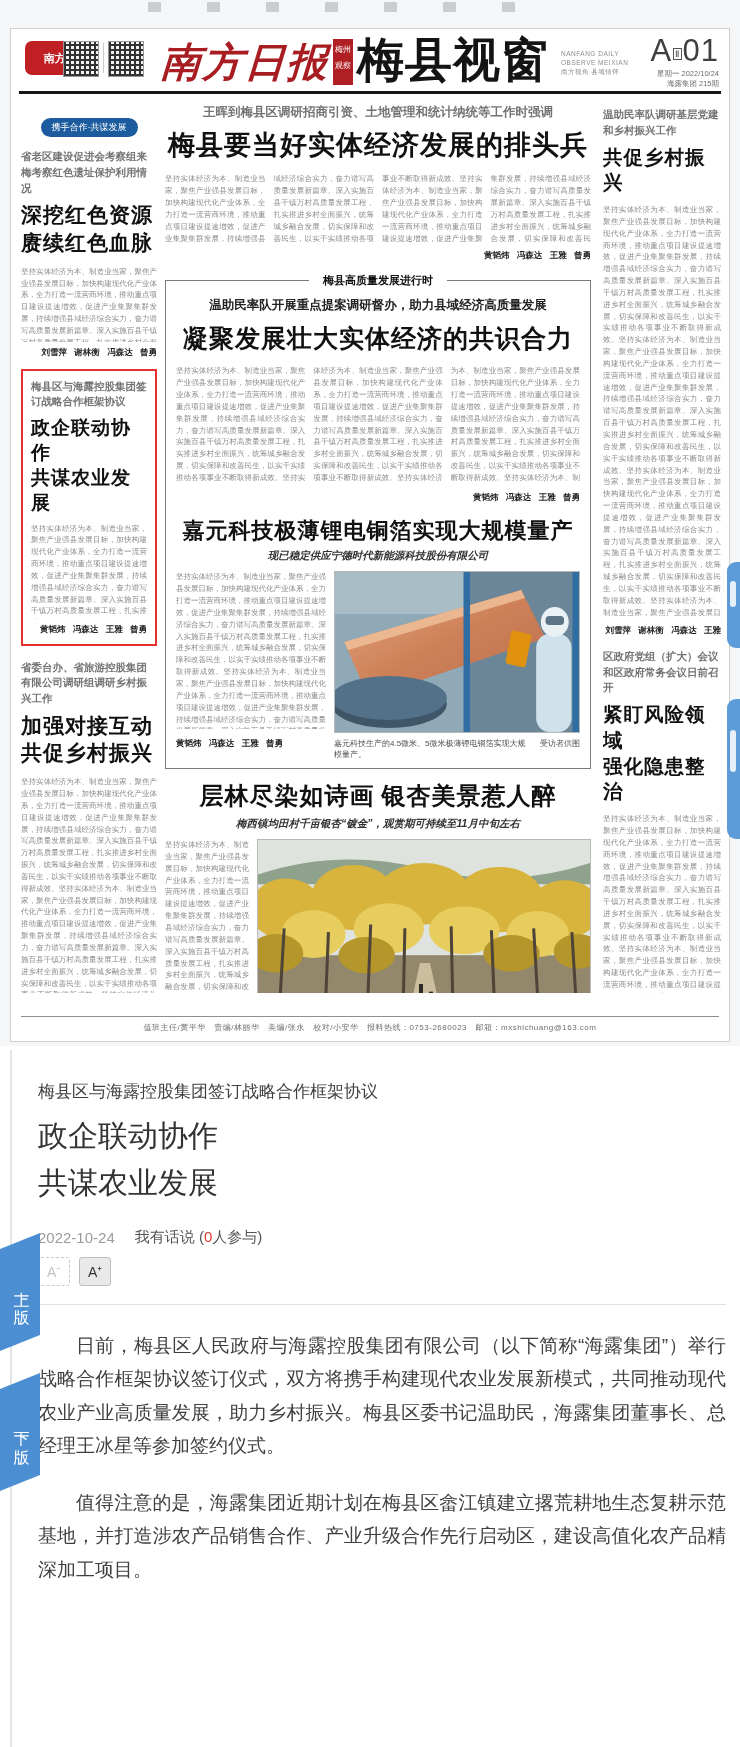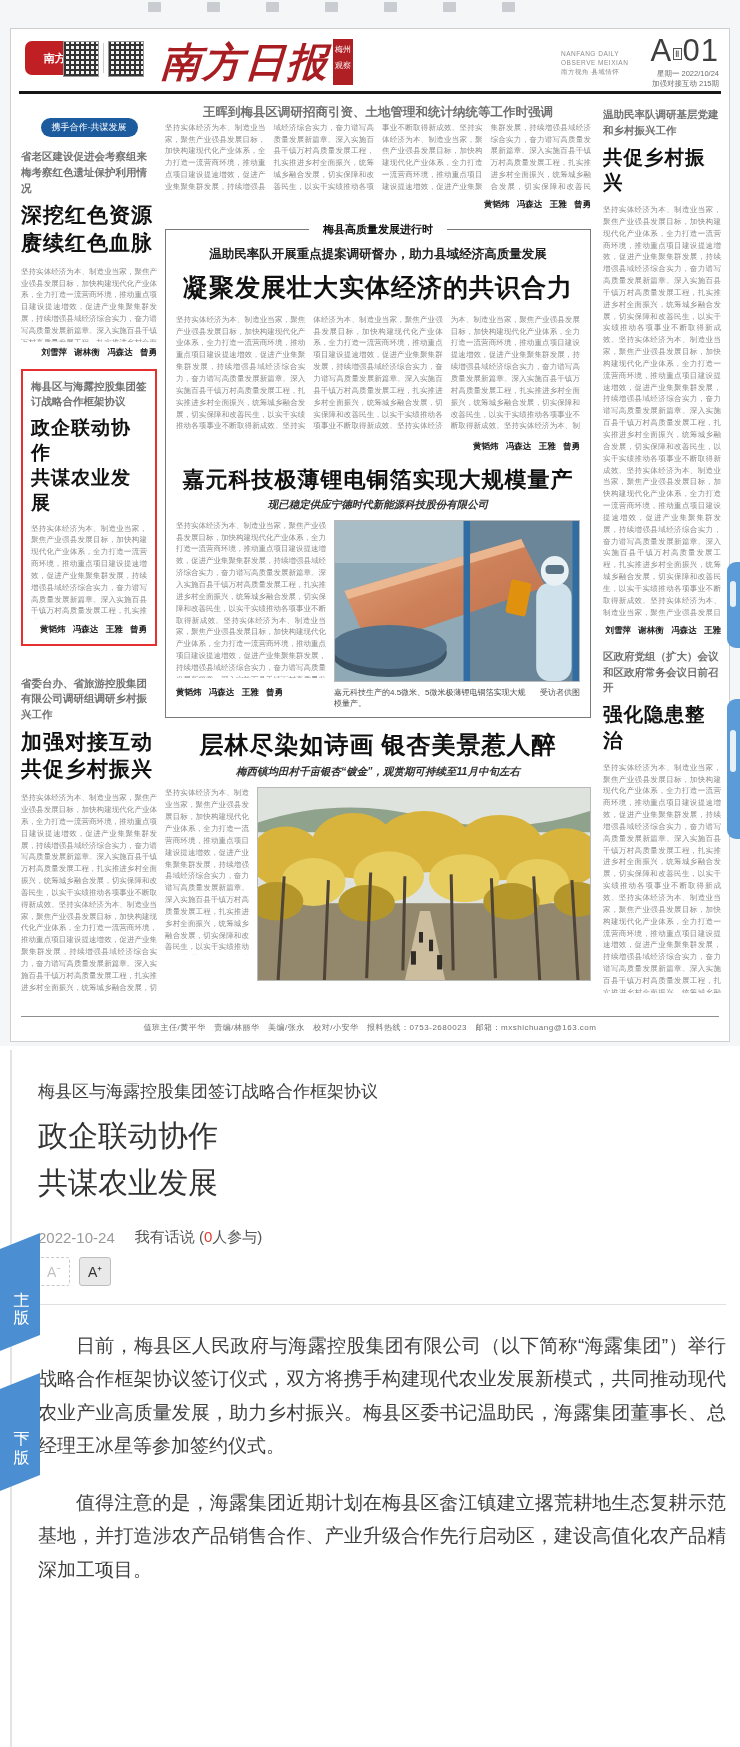--- a/index.html
+++ b/index.html
@@ -105,29 +105,30 @@
     </div>
 
     <div class="paper">
 
       <div class="app-logo">南方+</div>
       <div class="qr qr1"></div>
       <div class="qr-div"></div>
       <div class="qr qr2"></div>
       <div class="paper-name">南方日报</div>
       <div class="observe-badge">梅州观察</div>
+      <div class="edition-title">梅县视窗</div>
       <div class="en-block">
         <div>NANFANG DAILY</div>
         <div>OBSERVE MEIXIAN</div>
         <div>南方视角 县域情怀</div>
       </div>
       <div class="pageno">
         <span class="pl">A</span><span class="pm">Ⅱ</span><span class="pl">01</span>
         <div class="dl">星期一 2022/10/24</div>
-        <div class="dl">加强对接互动 215期</div>
+        <div class="dl">海露集团 215期</div>
       </div>
       <div class="mh-rule"></div>
 
       <div class="col col-left">
         <div class="np-badge">携手合作·共谋发展</div>
         <div class="kick">省老区建设促进会考察组来梅考察红色遗址保护利用情况</div>
         <div class="h-serif t-side">
           <div>深挖红色资源</div>
             <div>赓续红色血脉</div>
         </div>
@@ -137,31 +138,32 @@
         <div class="redbox">
           <div class="kick">梅县区与海露控股集团签订战略合作框架协议</div>
           <div class="h-serif t-box">
             <div>政企联动协作</div>
               <div>共谋农业发展</div>
           </div>
           <div class="nt" style="height:96px">坚持实体经济为本、制造业当家，聚焦产业强县发展目标，加快构建现代化产业体系，全力打造一流营商环境，推动重点项目建设提速增效，促进产业集聚集群发展，持续增强县域经济综合实力，奋力谱写高质量发展新篇章。深入实施百县千镇万村高质量发展工程，扎实推进乡村全面振兴，统筹城乡融合发展，切实保障和改善民生，以实干实绩推动各项事业不断取得新成效。坚持实体经济为本、制造业当家，聚焦产业强县发展目标，加快构建现代化产业体系，全力打造一流营商环境，推动重点项目建设提速增效，促进产业集聚集群发展，持续增强县域经济综合实力，奋力谱写高质量发展新篇章。深入实施百县千镇万村高质量发展工程，扎实推进乡村全面振兴，统筹城乡融合发展，切实保障和改善民生，以实干实绩推动各项事业不断取得新成效。坚持实体经济为本、制造业当家，聚焦产业强县发展目标，加快构建现代化产业体系，全力打造一流营商环境，推动重点项目建设提速增效，促进产业集聚集群发展，持续增强县域经济综合实力，奋力谱写高质量发展新篇章。深入实施百县千镇万村高质量发展工程，扎实推进乡村全面振兴，统筹城乡融合发展，切实保障和改善民生，以实干实绩推动各项事业不断取得新成效。坚持实体经济为本、制造业当家，聚焦产业强县发展目标，加快构建现代化产业体系，全力打造一流营商环境，推动重点项目建设提速增效，促进产业集聚集群发展，持续增强县域经济综合实力，奋力谱写高质量发展新篇章。深入实施百县千镇万村高质量发展工程，扎实推进乡村全面振兴，统筹城乡融合发展，切实保障和改善民生，以实干实绩推动各项事业不断取得新成效。</div>
           <div class="byline" style="margin-bottom:0">黄韬炜 冯森达 王雅 曾勇</div>
         </div>
 
-        <div class="kick" style="margin-top:30px">省委台办、省旅游控股集团有限公司调研组调研乡村振兴工作</div>
+        <div class="kick" style="margin-top:14px">省委台办、省旅游控股集团有限公司调研组调研乡村振兴工作</div>
         <div class="h-serif t-side">
           <div>加强对接互动</div>
             <div>共促乡村振兴</div>
         </div>
         <div class="nt" style="height:288px">坚持实体经济为本、制造业当家，聚焦产业强县发展目标，加快构建现代化产业体系，全力打造一流营商环境，推动重点项目建设提速增效，促进产业集聚集群发展，持续增强县域经济综合实力，奋力谱写高质量发展新篇章。深入实施百县千镇万村高质量发展工程，扎实推进乡村全面振兴，统筹城乡融合发展，切实保障和改善民生，以实干实绩推动各项事业不断取得新成效。坚持实体经济为本、制造业当家，聚焦产业强县发展目标，加快构建现代化产业体系，全力打造一流营商环境，推动重点项目建设提速增效，促进产业集聚集群发展，持续增强县域经济综合实力，奋力谱写高质量发展新篇章。深入实施百县千镇万村高质量发展工程，扎实推进乡村全面振兴，统筹城乡融合发展，切实保障和改善民生，以实干实绩推动各项事业不断取得新成效。坚持实体经济为本、制造业当家，聚焦产业强县发展目标，加快构建现代化产业体系，全力打造一流营商环境，推动重点项目建设提速增效，促进产业集聚集群发展，持续增强县域经济综合实力，奋力谱写高质量发展新篇章。深入实施百县千镇万村高质量发展工程，扎实推进乡村全面振兴，统筹城乡融合发展，切实保障和改善民生，以实干实绩推动各项事业不断取得新成效。坚持实体经济为本、制造业当家，聚焦产业强县发展目标，加快构建现代化产业体系，全力打造一流营商环境，推动重点项目建设提速增效，促进产业集聚集群发展，持续增强县域经济综合实力，奋力谱写高质量发展新篇章。深入实施百县千镇万村高质量发展工程，扎实推进乡村全面振兴，统筹城乡融合发展，切实保障和改善民生，以实干实绩推动各项事业不断取得新成效。</div>
 
       </div>
 
       <div class="col col-center">
         <div class="kick ctr">王晖到梅县区调研招商引资、土地管理和统计纳统等工作时强调</div>
+        <div class="h-serif t-lead">梅县要当好实体经济发展的排头兵</div>
         <div class="nt cols4" style="height:72px">坚持实体经济为本、制造业当家，聚焦产业强县发展目标，加快构建现代化产业体系，全力打造一流营商环境，推动重点项目建设提速增效，促进产业集聚集群发展，持续增强县域经济综合实力，奋力谱写高质量发展新篇章。深入实施百县千镇万村高质量发展工程，扎实推进乡村全面振兴，统筹城乡融合发展，切实保障和改善民生，以实干实绩推动各项事业不断取得新成效。坚持实体经济为本、制造业当家，聚焦产业强县发展目标，加快构建现代化产业体系，全力打造一流营商环境，推动重点项目建设提速增效，促进产业集聚集群发展，持续增强县域经济综合实力，奋力谱写高质量发展新篇章。深入实施百县千镇万村高质量发展工程，扎实推进乡村全面振兴，统筹城乡融合发展，切实保障和改善民生，以实干实绩推动各项事业不断取得新成效。坚持实体经济为本、制造业当家，聚焦产业强县发展目标，加快构建现代化产业体系，全力打造一流营商环境，推动重点项目建设提速增效，促进产业集聚集群发展，持续增强县域经济综合实力，奋力谱写高质量发展新篇章。深入实施百县千镇万村高质量发展工程，扎实推进乡村全面振兴，统筹城乡融合发展，切实保障和改善民生，以实干实绩推动各项事业不断取得新成效。坚持实体经济为本、制造业当家，聚焦产业强县发展目标，加快构建现代化产业体系，全力打造一流营商环境，推动重点项目建设提速增效，促进产业集聚集群发展，持续增强县域经济综合实力，奋力谱写高质量发展新篇章。深入实施百县千镇万村高质量发展工程，扎实推进乡村全面振兴，统筹城乡融合发展，切实保障和改善民生，以实干实绩推动各项事业不断取得新成效。</div>
         <div class="byline">黄韬炜 冯森达 王雅 曾勇</div>
 
         <div class="hq-box">
           <div class="hq-tag">梅县高质量发展进行时</div>
           <div class="sub-b">温助民率队开展重点提案调研督办，助力县域经济高质量发展</div>
           <div class="h-serif t-mid">凝聚发展壮大实体经济的共识合力</div>
           <div class="nt cols3" style="height:122px">坚持实体经济为本、制造业当家，聚焦产业强县发展目标，加快构建现代化产业体系，全力打造一流营商环境，推动重点项目建设提速增效，促进产业集聚集群发展，持续增强县域经济综合实力，奋力谱写高质量发展新篇章。深入实施百县千镇万村高质量发展工程，扎实推进乡村全面振兴，统筹城乡融合发展，切实保障和改善民生，以实干实绩推动各项事业不断取得新成效。坚持实体经济为本、制造业当家，聚焦产业强县发展目标，加快构建现代化产业体系，全力打造一流营商环境，推动重点项目建设提速增效，促进产业集聚集群发展，持续增强县域经济综合实力，奋力谱写高质量发展新篇章。深入实施百县千镇万村高质量发展工程，扎实推进乡村全面振兴，统筹城乡融合发展，切实保障和改善民生，以实干实绩推动各项事业不断取得新成效。坚持实体经济为本、制造业当家，聚焦产业强县发展目标，加快构建现代化产业体系，全力打造一流营商环境，推动重点项目建设提速增效，促进产业集聚集群发展，持续增强县域经济综合实力，奋力谱写高质量发展新篇章。深入实施百县千镇万村高质量发展工程，扎实推进乡村全面振兴，统筹城乡融合发展，切实保障和改善民生，以实干实绩推动各项事业不断取得新成效。坚持实体经济为本、制造业当家，聚焦产业强县发展目标，加快构建现代化产业体系，全力打造一流营商环境，推动重点项目建设提速增效，促进产业集聚集群发展，持续增强县域经济综合实力，奋力谱写高质量发展新篇章。深入实施百县千镇万村高质量发展工程，扎实推进乡村全面振兴，统筹城乡融合发展，切实保障和改善民生，以实干实绩推动各项事业不断取得新成效。</div>
           <div class="byline">黄韬炜 冯森达 王雅 曾勇</div>
 
@@ -259,20 +261,21 @@
       <div class="col col-right">
         <div class="kick" style="margin-top:4px">温助民率队调研基层党建和乡村振兴工作</div>
         <div class="h-serif t-side-r">
             <div>共促乡村振兴</div>
         </div>
         <div class="nt" style="height:416px">坚持实体经济为本、制造业当家，聚焦产业强县发展目标，加快构建现代化产业体系，全力打造一流营商环境，推动重点项目建设提速增效，促进产业集聚集群发展，持续增强县域经济综合实力，奋力谱写高质量发展新篇章。深入实施百县千镇万村高质量发展工程，扎实推进乡村全面振兴，统筹城乡融合发展，切实保障和改善民生，以实干实绩推动各项事业不断取得新成效。坚持实体经济为本、制造业当家，聚焦产业强县发展目标，加快构建现代化产业体系，全力打造一流营商环境，推动重点项目建设提速增效，促进产业集聚集群发展，持续增强县域经济综合实力，奋力谱写高质量发展新篇章。深入实施百县千镇万村高质量发展工程，扎实推进乡村全面振兴，统筹城乡融合发展，切实保障和改善民生，以实干实绩推动各项事业不断取得新成效。坚持实体经济为本、制造业当家，聚焦产业强县发展目标，加快构建现代化产业体系，全力打造一流营商环境，推动重点项目建设提速增效，促进产业集聚集群发展，持续增强县域经济综合实力，奋力谱写高质量发展新篇章。深入实施百县千镇万村高质量发展工程，扎实推进乡村全面振兴，统筹城乡融合发展，切实保障和改善民生，以实干实绩推动各项事业不断取得新成效。坚持实体经济为本、制造业当家，聚焦产业强县发展目标，加快构建现代化产业体系，全力打造一流营商环境，推动重点项目建设提速增效，促进产业集聚集群发展，持续增强县域经济综合实力，奋力谱写高质量发展新篇章。深入实施百县千镇万村高质量发展工程，扎实推进乡村全面振兴，统筹城乡融合发展，切实保障和改善民生，以实干实绩推动各项事业不断取得新成效。</div>
         <div class="byline">刘雪萍 谢林衡 冯森达 王雅</div>
 
         <div class="kick" style="margin-top:12px">区政府党组（扩大）会议和区政府常务会议日前召开</div>
         <div class="h-serif t-side-r">
+          <div>紧盯风险领域</div>
             <div>强化隐患整治</div>
         </div>
         <div class="nt" style="height:256px">坚持实体经济为本、制造业当家，聚焦产业强县发展目标，加快构建现代化产业体系，全力打造一流营商环境，推动重点项目建设提速增效，促进产业集聚集群发展，持续增强县域经济综合实力，奋力谱写高质量发展新篇章。深入实施百县千镇万村高质量发展工程，扎实推进乡村全面振兴，统筹城乡融合发展，切实保障和改善民生，以实干实绩推动各项事业不断取得新成效。坚持实体经济为本、制造业当家，聚焦产业强县发展目标，加快构建现代化产业体系，全力打造一流营商环境，推动重点项目建设提速增效，促进产业集聚集群发展，持续增强县域经济综合实力，奋力谱写高质量发展新篇章。深入实施百县千镇万村高质量发展工程，扎实推进乡村全面振兴，统筹城乡融合发展，切实保障和改善民生，以实干实绩推动各项事业不断取得新成效。坚持实体经济为本、制造业当家，聚焦产业强县发展目标，加快构建现代化产业体系，全力打造一流营商环境，推动重点项目建设提速增效，促进产业集聚集群发展，持续增强县域经济综合实力，奋力谱写高质量发展新篇章。深入实施百县千镇万村高质量发展工程，扎实推进乡村全面振兴，统筹城乡融合发展，切实保障和改善民生，以实干实绩推动各项事业不断取得新成效。坚持实体经济为本、制造业当家，聚焦产业强县发展目标，加快构建现代化产业体系，全力打造一流营商环境，推动重点项目建设提速增效，促进产业集聚集群发展，持续增强县域经济综合实力，奋力谱写高质量发展新篇章。深入实施百县千镇万村高质量发展工程，扎实推进乡村全面振兴，统筹城乡融合发展，切实保障和改善民生，以实干实绩推动各项事业不断取得新成效。</div>
 
       </div>
 
       <div class="paper-footer">值班主任/黄平华　责编/林丽华　美编/张永　校对/小安华　报料热线：0753-2680023　邮箱：mxshichuang@163.com</div>
     </div>
   </div>
 

